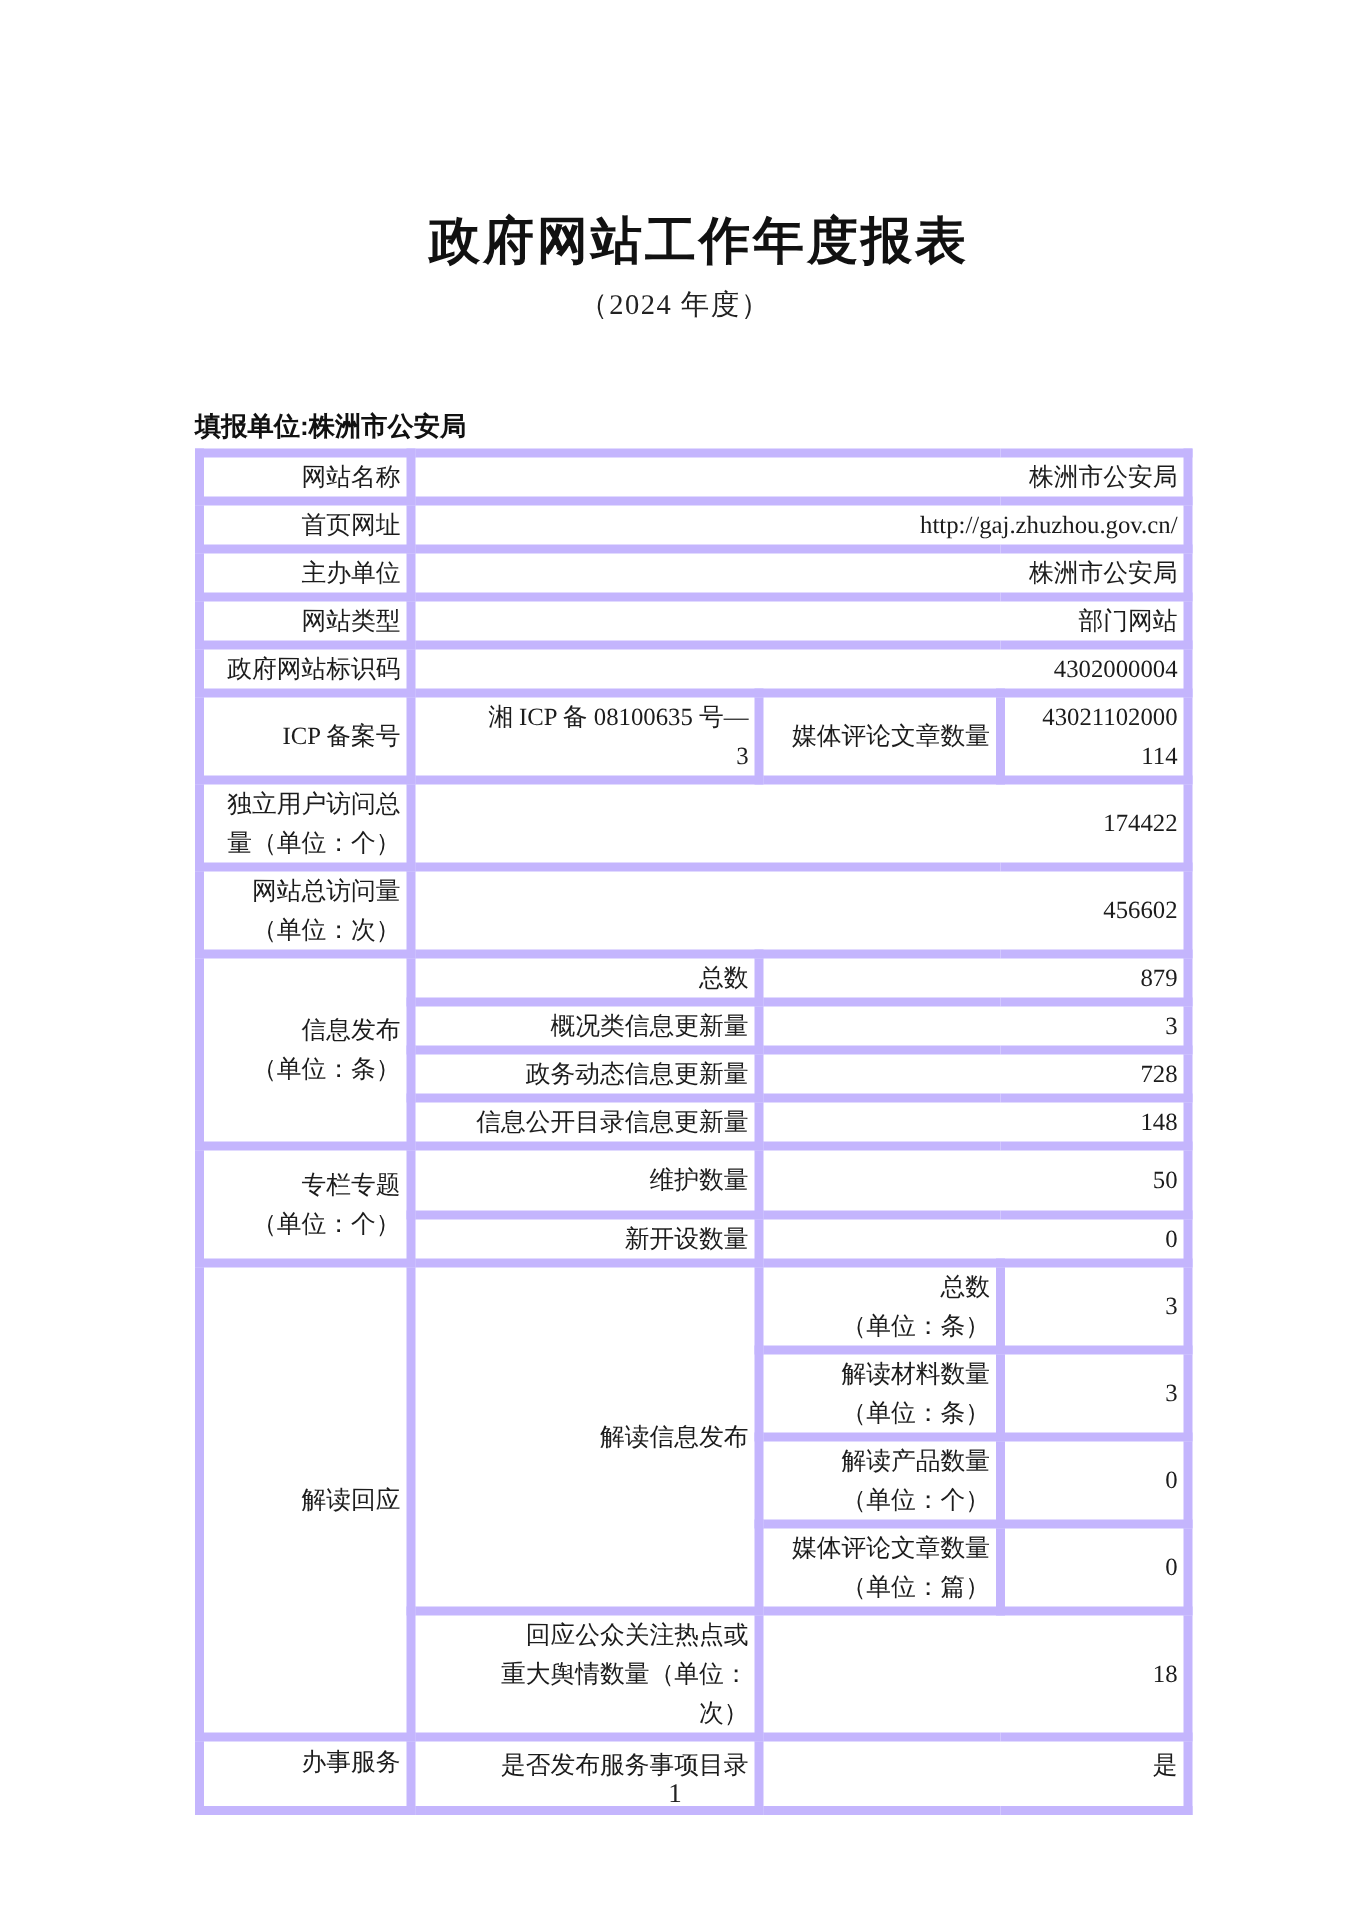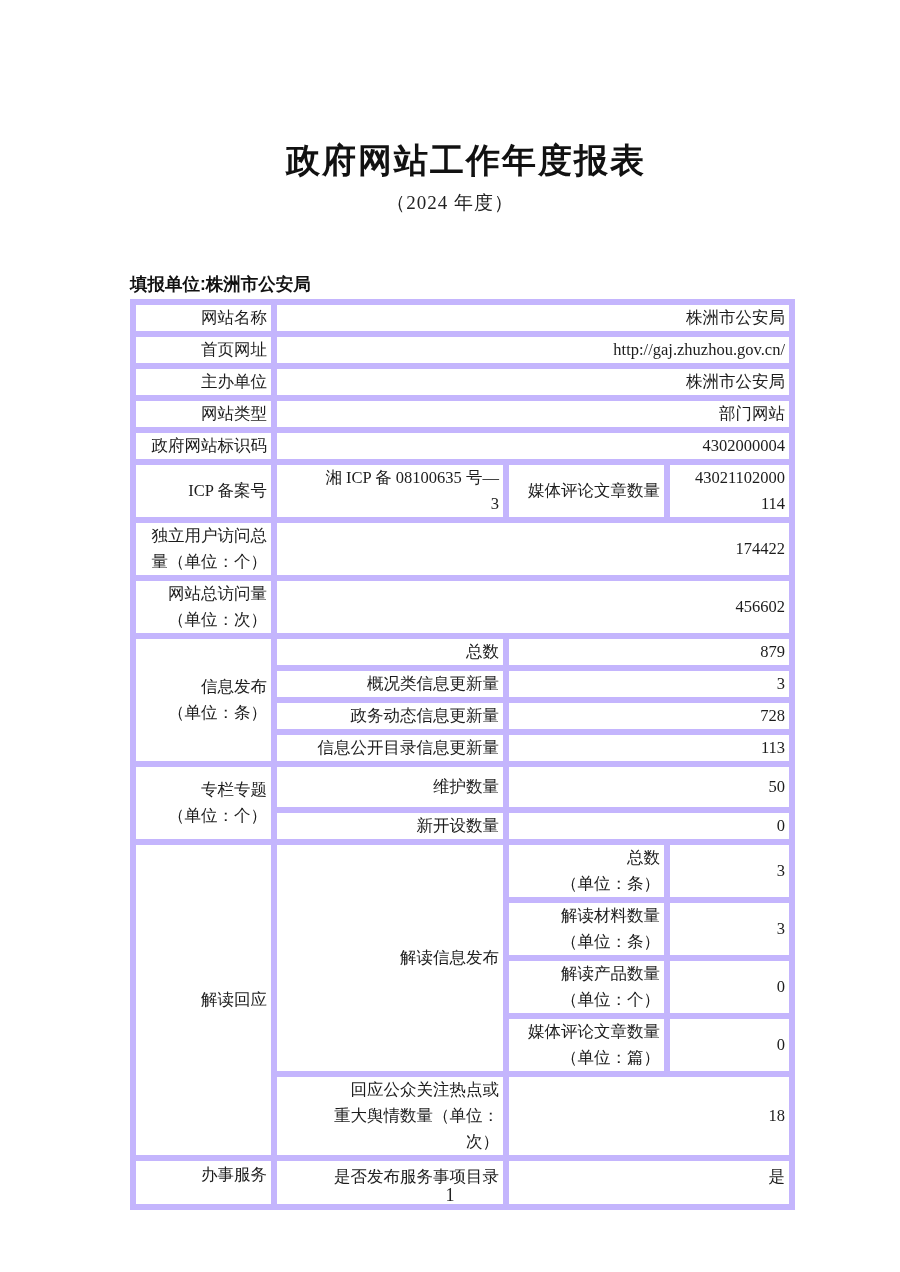--- a/index.html
+++ b/index.html
@@ -155,21 +155,21 @@
     <tr style="height:31px">
       <td>概况类信息更新量</td>
       <td colspan="2">3</td>
     </tr>
     <tr style="height:32px">
       <td>政务动态信息更新量</td>
       <td colspan="2">728</td>
     </tr>
     <tr style="height:32px">
       <td>信息公开目录信息更新量</td>
-      <td colspan="2">113</td>
+      <td colspan="2">148</td>
     </tr>
 
     <tr style="height:46px">
       <td rowspan="2">专栏专题
 （单位：个）</td>
       <td>维护数量</td>
       <td colspan="2">50</td>
     </tr>
     <tr style="height:31px">
       <td>新开设数量</td>

